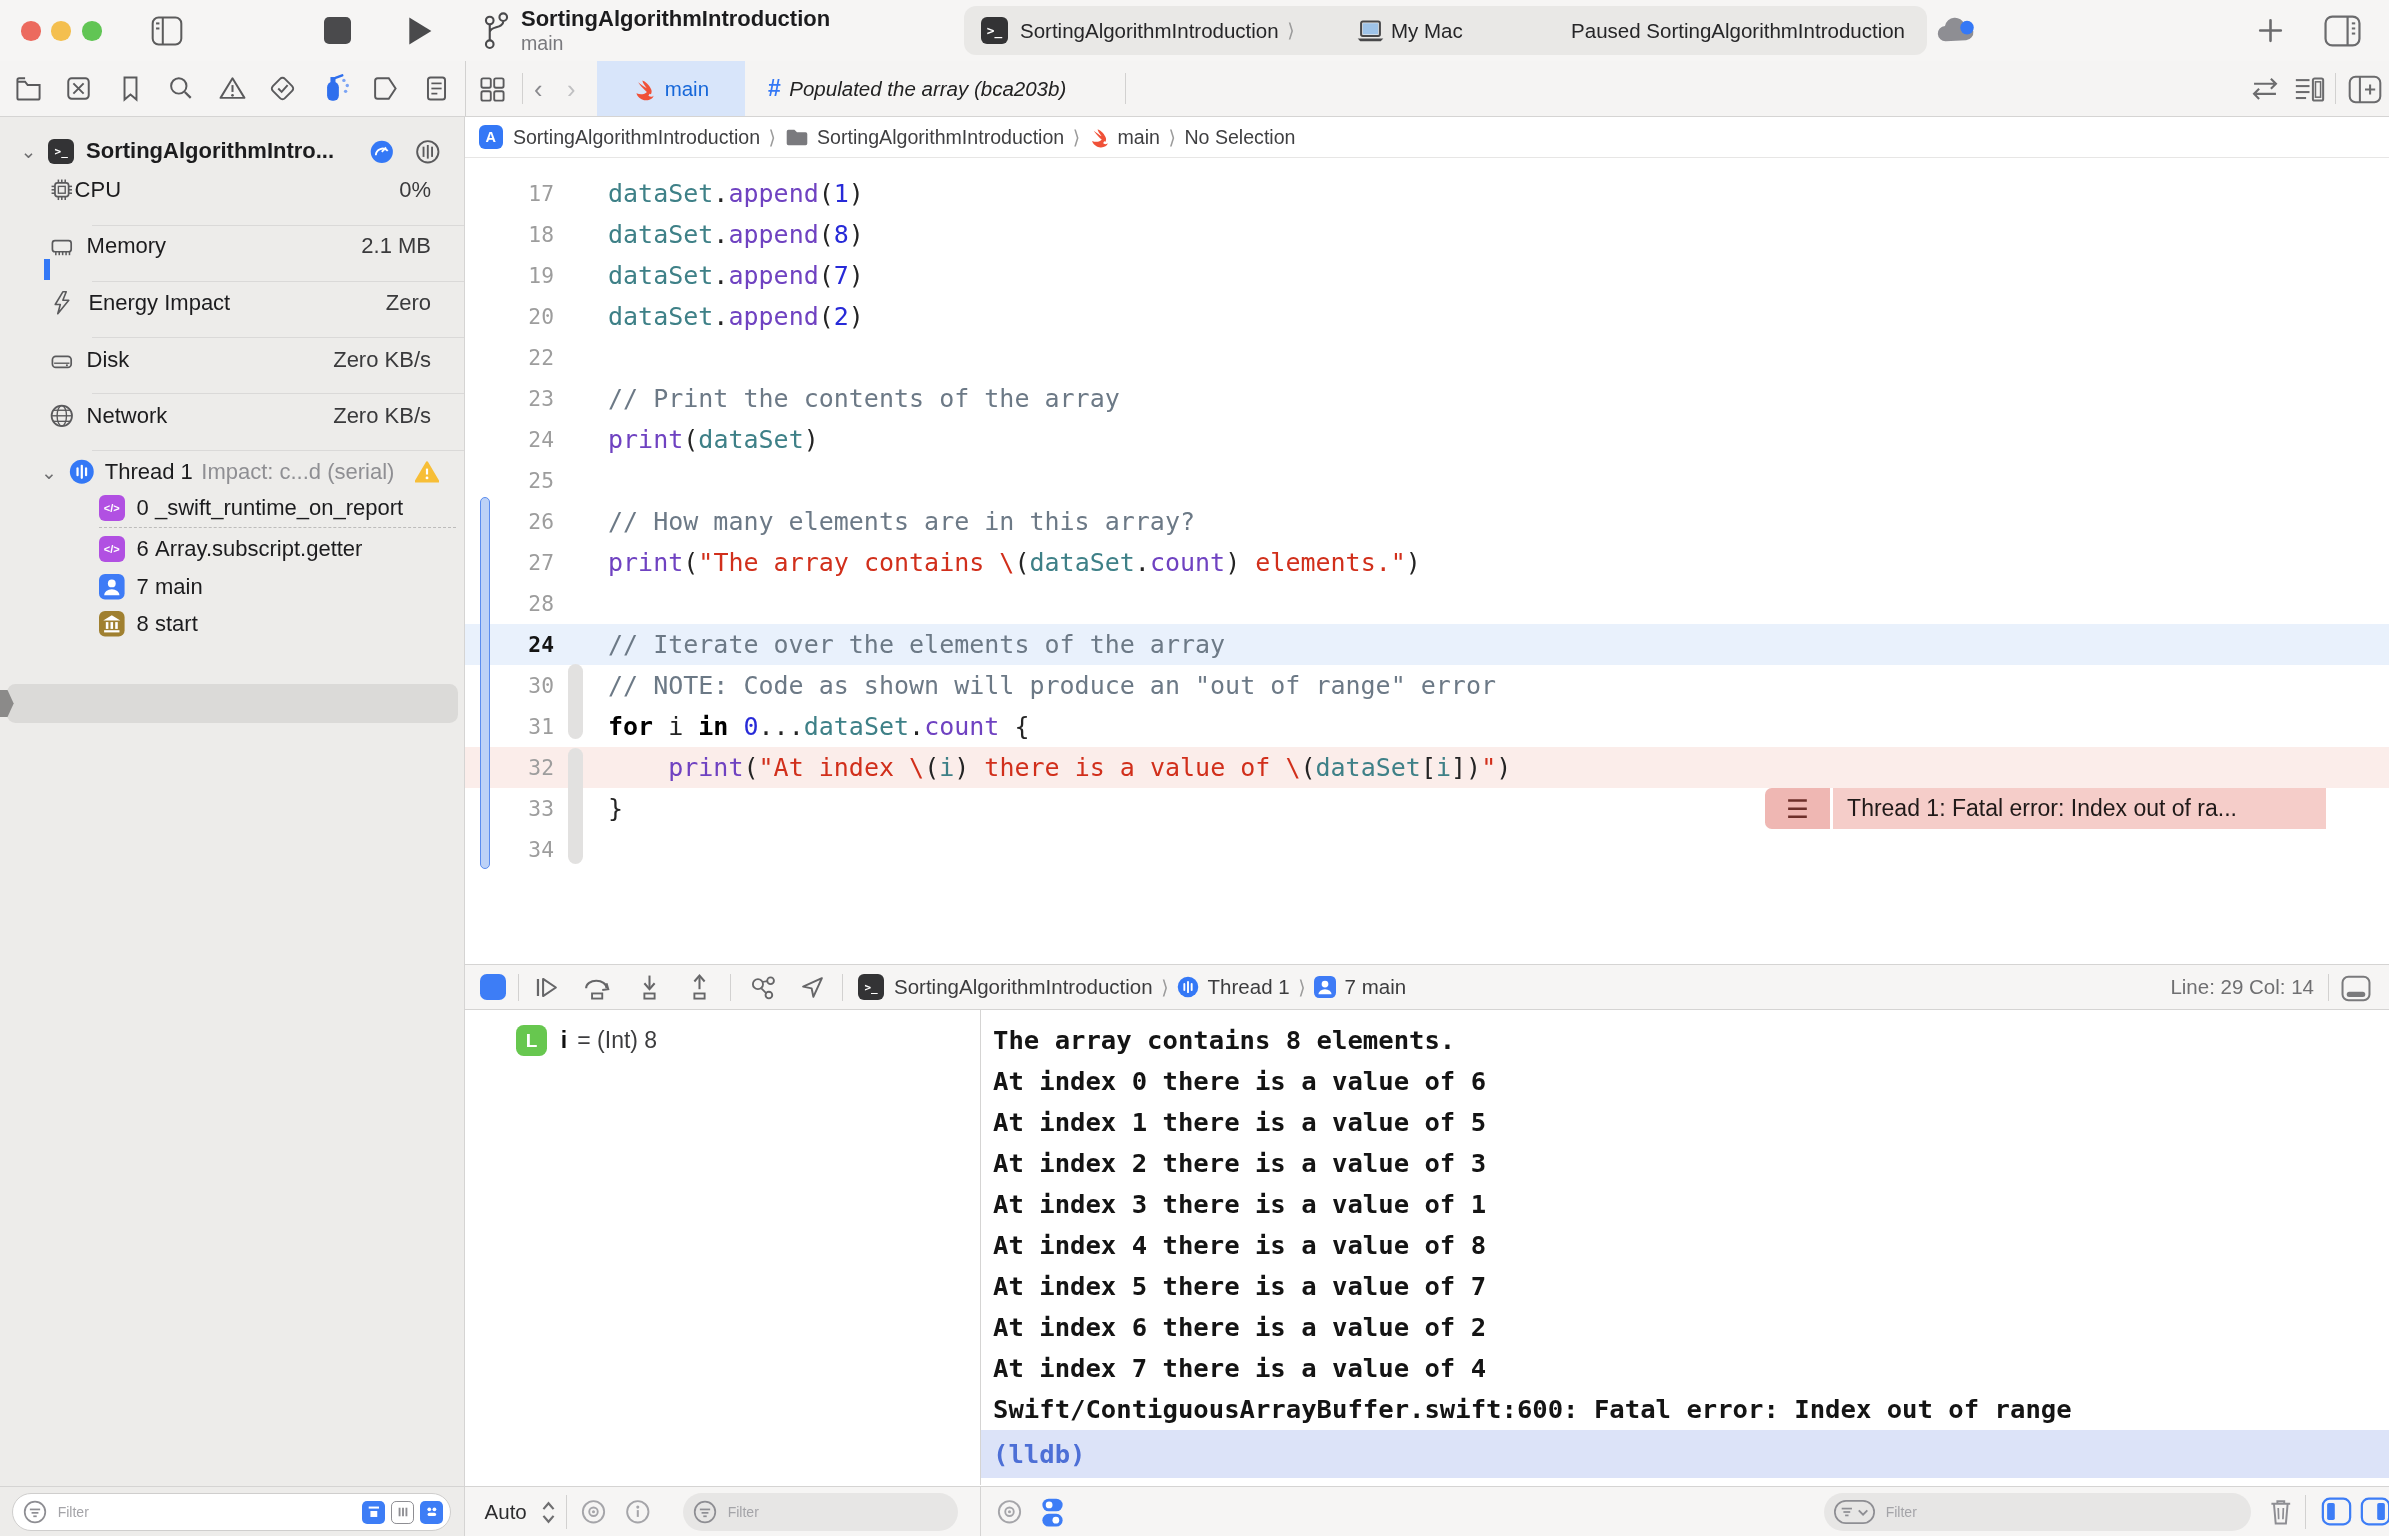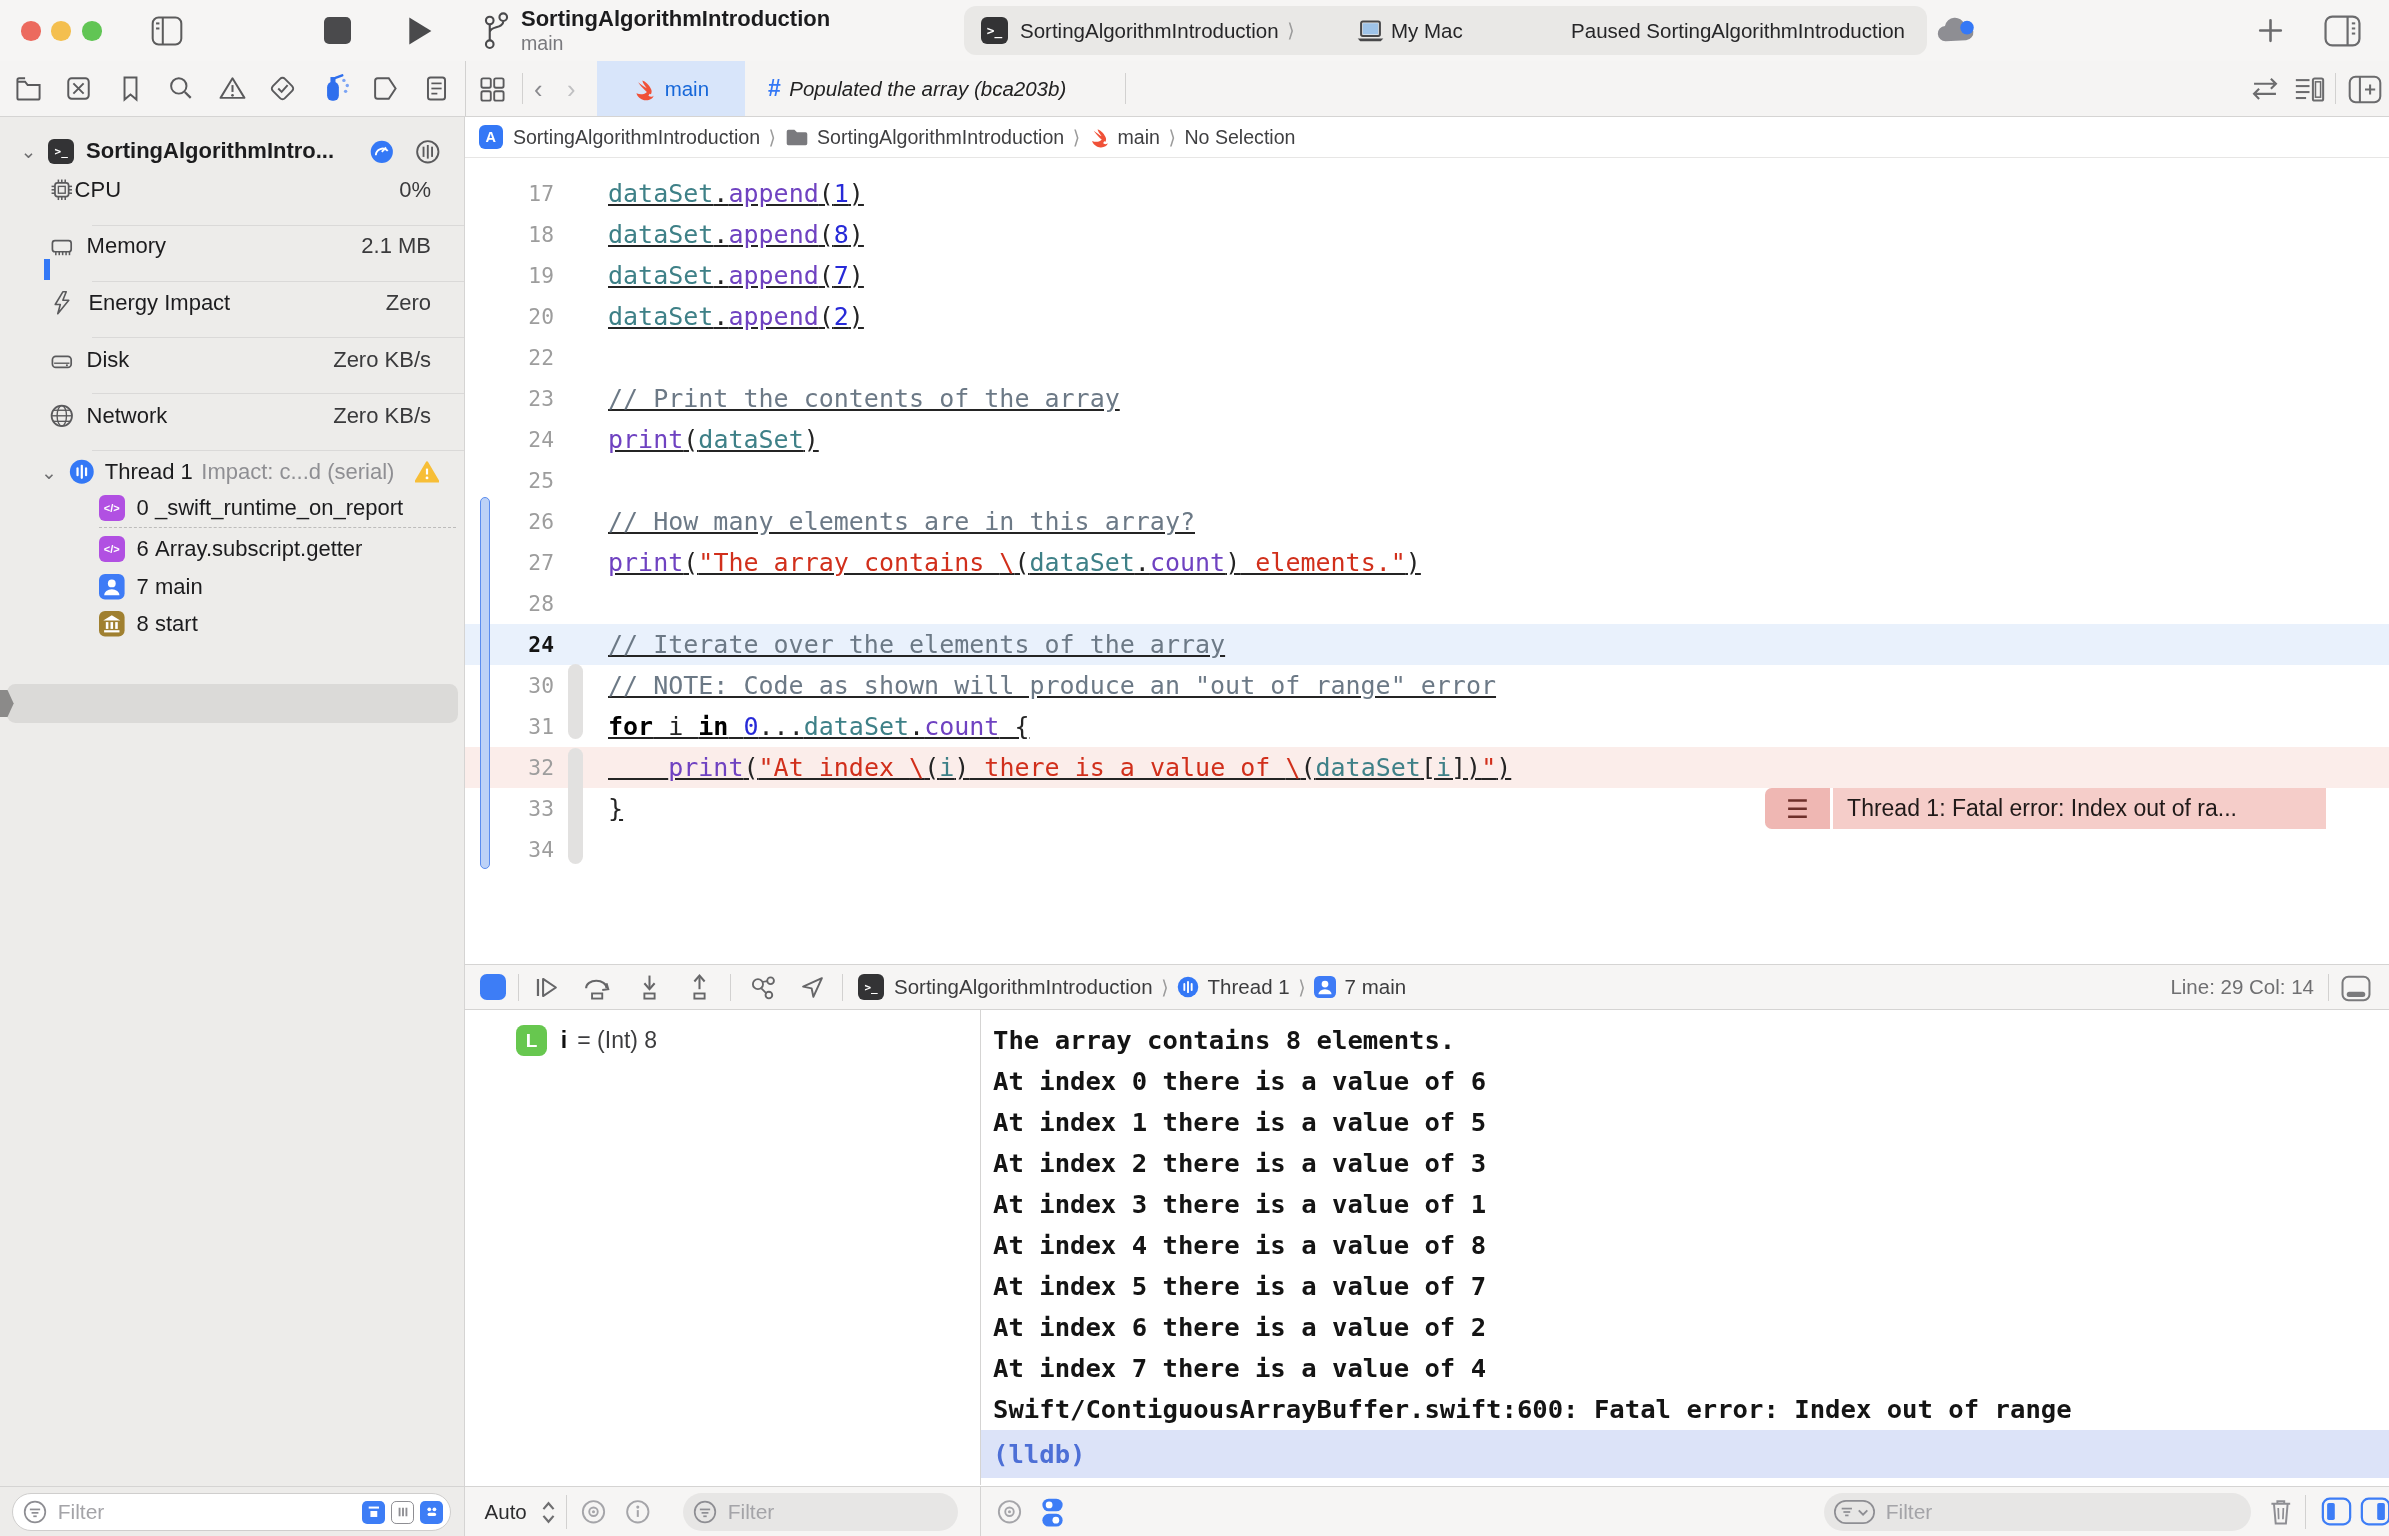--- a/index.html
+++ b/index.html
@@ -38,21 +38,21 @@
   .badgeicon{width:25.6px;height:25.6px;border-radius:6px;display:flex;align-items:center;justify-content:center;color:#fff;font-weight:bold;}
   
   .editor{left:465px;top:158px;width:1924px;height:806px;background:#fff;overflow:hidden;}
   .code-area{position:absolute;left:465px;top:173px;right:0;}
   .crow{display:flex;height:41px;line-height:41px;font-family:"DejaVu Sans Mono",monospace;font-size:25px;}
   .crow.cur{background:#e9f1fc;}
   .crow.errl{background:#fbedea;align-items:flex-end;}
   .lnum{width:89px;text-align:right;font-size:21.3px;color:#9d9d9d;flex:none;}
   .crow.cur .lnum{color:#141414;font-weight:bold;}
   .ggap{width:54px;flex:none;}
-  .ltext{white-space:pre;color:#242424;text-decoration:underline;}
+  .ltext{white-space:pre;color:#242424;}
   .tk-k{color:#000000;font-weight:bold;}.tk-n{color:#272ad8;}.tk-s{color:#d12f1b;}
   .tk-c{color:#6c7986;}.tk-t{color:#3e8087;}.tk-p{color:#6f42c1;}.tk-d{color:#242424;}
   .changebar{left:480px;top:497px;width:10.2px;height:372px;background:#bdd2f7;border:1.7px solid #5b8def;border-radius:6px;box-sizing:border-box;}
   .ribbon{left:568px;width:15.4px;background:#e2e1e0;border-radius:7.7px;}
   .errbanner{left:1765px;top:788px;height:41px;display:flex;}
   .errburger{width:65px;background:#efb7b3;border-radius:6.8px 0 0 6.8px;display:flex;align-items:center;justify-content:center;color:#6d2f2a;font-size:25.6px;}
   .errtext{width:493px;background:#f5cdc9;margin-left:3.4px;font-size:23px;line-height:41px;color:#201a19;padding-left:13.7px;box-sizing:border-box;white-space:nowrap;overflow:hidden;}
   
   .debugbar{left:465px;top:964px;width:1924px;height:46px;background:#f6f5f4;border-top:0.9px solid #d5d4d3;border-bottom:0.9px solid #d5d4d3;box-sizing:border-box;display:flex;align-items:center;}
   .dbtxt{font-size:20.5px;color:#3c3c3e;}
@@ -63,21 +63,21 @@
   .cline{height:41px;line-height:41px;white-space:pre;font-family:"DejaVu Sans Mono",monospace;font-weight:bold;font-size:25.6px;color:#141414;}
   .console-out{position:absolute;left:12px;top:10.2px;right:0;}
   .lldbband{position:absolute;left:0;top:420px;width:100%;height:48px;background:#dce3f8;}
   .lldbband span{font-family:"DejaVu Sans Mono",monospace;font-weight:bold;font-size:25.6px;color:#4d6fd6;line-height:48px;padding-left:12px;}
   
   .bottombar{left:0;top:1486px;width:2389px;height:50px;border-top:0.9px solid #d5d4d3;box-sizing:border-box;}
   .bb-left{position:absolute;left:0;top:0;width:465px;height:100%;background:#edecea;border-right:0.9px solid #d5d4d3;box-sizing:border-box;}
   .bb-mid{position:absolute;left:465px;top:0;width:515px;height:100%;background:#f6f5f4;}
   .bb-right{position:absolute;left:980px;top:0;width:1410px;height:100%;background:#f6f5f4;border-left:0.9px solid #d5d4d3;box-sizing:border-box;}
   .fpill{position:absolute;top:6px;height:38px;border-radius:19px;display:flex;align-items:center;box-sizing:border-box;}
-  .fpill input{border:none;outline:none;background:transparent;font-size:21px;color:#333;width:100%;font-family:"Liberation Sans",sans-serif;}
+  .fpill input{border:none;outline:none;background:transparent;font-size:14px;color:#333;width:100%;font-family:"Liberation Sans",sans-serif;}
   .fpill input::placeholder{color:#a4a4a8;}
   .minisq{width:23px;height:23px;border-radius:5.1px;margin-left:6px;flex:none;display:flex;align-items:center;justify-content:center;}
   .autolbl{font-size:20.5px;color:#2c2c2e;}
 </style>
 </head>
 <body>
 
 <div id="root">
 
   <div class="abs titlebar">

